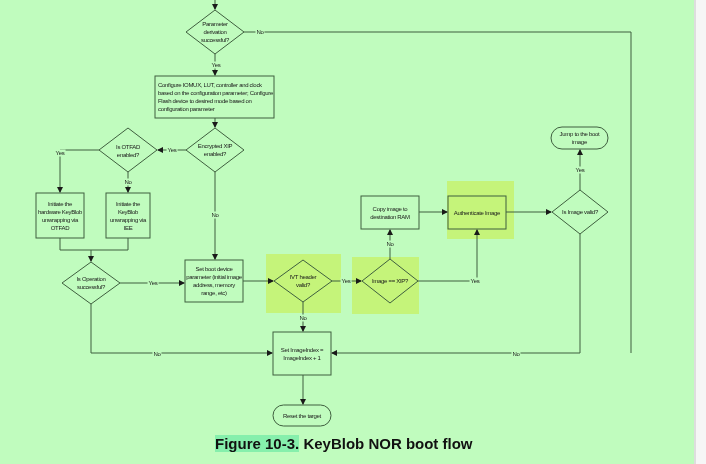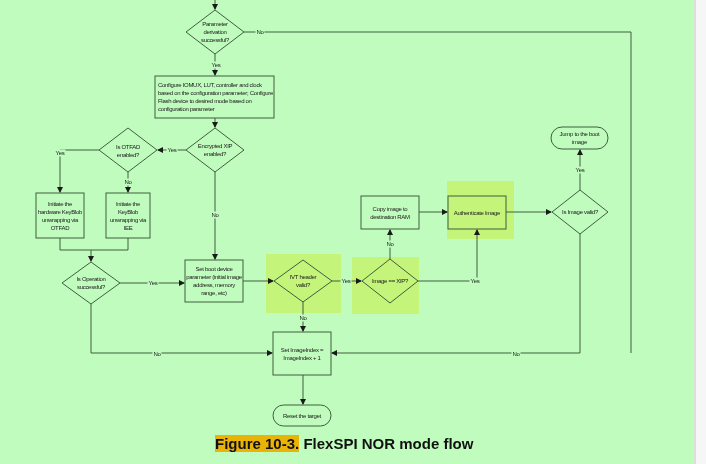--- a/index.html
+++ b/index.html
@@ -32,21 +32,21 @@
     .lbl {
       position: absolute; font-size: 6px; line-height: 7px; color: #1a1a1a;
       background: #c0fcbe; padding: 0 1px; letter-spacing: -0.3px;
       transform: translate(-50%, -50%);
     }
     #caption {
       position: absolute; left: 215px; top: 435px;
       font-size: 15px; font-weight: bold; color: #111;
       white-space: nowrap;
     }
-    #caption .fig { background: #eab308; }
+    #caption .fig { background: #86efac; }
   </style>
 </head>
 <body>
 
 <div id="page"></div>
 <div id="edge"></div>
 
 <svg id="flow" width="694" height="464">
   <defs>
     <marker id="arr" markerWidth="6" markerHeight="6" refX="5" refY="3" orient="auto" markerUnits="userSpaceOnUse">
@@ -126,14 +126,14 @@
 <span class="lbl" style="left:157px;top:354px;">No</span>
 <span class="lbl" style="left:346px;top:281px;">Yes</span>
 <span class="lbl" style="left:303px;top:318px;">No</span>
 <span class="lbl" style="left:390px;top:244px;">No</span>
 <span class="lbl" style="left:475px;top:281px;">Yes</span>
 <span class="lbl" style="left:580px;top:170px;">Yes</span>
 <span class="lbl" style="left:516px;top:354px;">No</span>
 
 <div id="caption">
   <span class="fig">Figure 10-3.</span>
-  <span>FlexSPI NOR mode flow</span>
+  <span>KeyBlob NOR boot flow</span>
 </div>
 
 </body></html>

